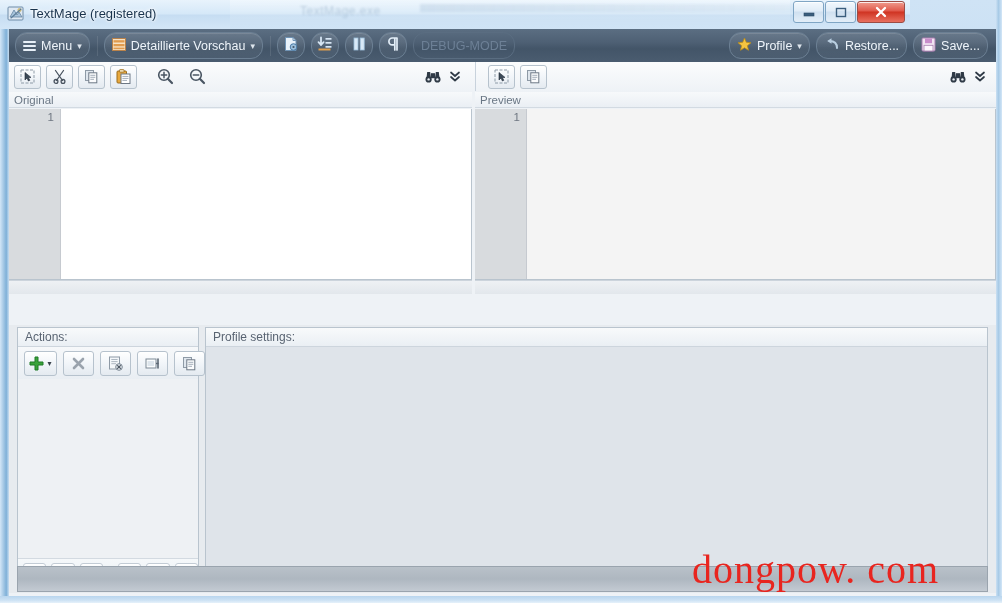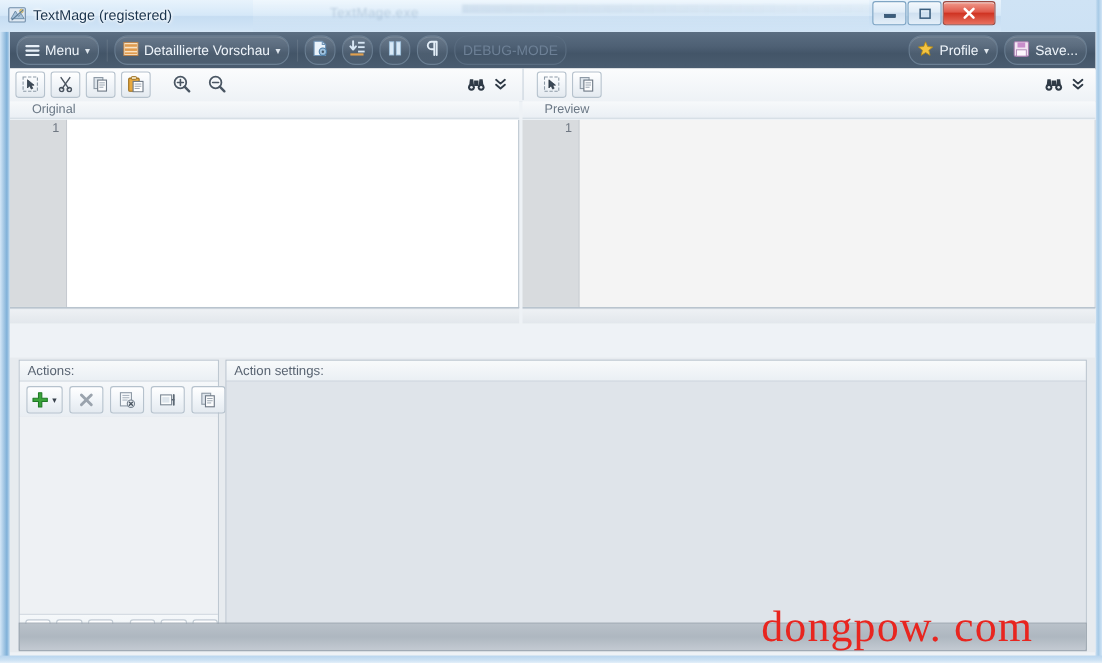--- a/index.html
+++ b/index.html
@@ -129,21 +129,21 @@
 
   
   .editors{position:absolute;left:0;top:63px;width:987px;height:202px;background:#eef2f6;}
   .pane{position:absolute;top:0;height:202px;}
   .pane-orig{left:0;width:463px;}
   .pane-prev{left:466px;width:521px;}
   .pane-hdr{
     position:absolute;left:0;top:0;right:0;height:16px;
     background:linear-gradient(to bottom,#f7f9fb,#eaeff4);
     border-bottom:1px solid #d2dae2;
-    color:#6a7785;font-size:11.5px;padding-left:20px;line-height:16px;
+    color:#6a7785;font-size:11.5px;padding-left:5px;line-height:16px;
     box-sizing:border-box;
   }
   .pane-body{
     position:absolute;left:0;top:17px;right:0;bottom:14px;
     border:1px solid #b9c4ce;border-top:none;border-left:none;
     box-sizing:border-box;display:flex;
   }
   .gutter{
     width:52px;background:#d8dbde;color:#6f7782;
     font-size:11.5px;text-align:right;padding:2px 6px 0 0;
@@ -378,20 +378,29 @@
       <div class="tbtn">
         <span>
           <svg width="15" height="15" viewBox="0 0 15 15">
             <path d="M7.5 1 L9.3 5.3 L14 5.7 L10.4 8.7 L11.5 13.3 L7.5 10.8 L3.5 13.3 L4.6 8.7 L1 5.7 L5.7 5.3 Z" fill="#f4c441" stroke="#b78c19" stroke-width=".8" stroke-linejoin="round"></path>
           </svg>
         </span>
         <span>Profile</span>
         <span class="chev">▾</span>
       </div>
 
+      <div class="tbtn">
+        <span>
+          <svg width="16" height="14" viewBox="0 0 16 14">
+            <path d="M13 11 C13 6 9.5 4 5.5 4" stroke="#b9cee0" stroke-width="2" fill="none" stroke-linecap="round"></path>
+            <path d="M7.5 1.2 L3.2 4 L7.5 6.8 Z" fill="#b9cee0"></path>
+          </svg>
+        </span>
+        <span>Restore...</span>
+      </div>
 
       <div class="tbtn" style="margin-right:8px;">
         <span>
           <svg width="15" height="15" viewBox="0 0 15 15">
             <rect x="1" y="1" width="13" height="13" rx="1" fill="#f2e4f2" stroke="#a97fb0" stroke-width="1"></rect>
             <rect x="4" y="1.6" width="7" height="4.6" fill="#c98dcb"></rect>
             <rect x="3" y="8.3" width="9" height="5.7" fill="#fdf7fd" stroke="#a97fb0" stroke-width=".8"></rect>
           </svg>
         </span>
         <span>Save...</span>
@@ -594,21 +603,21 @@
           </div>
           <div class="nbtn">
             <svg width="13" height="13" viewBox="0 0 13 13">
               <path d="M3 3 L9.8 9.8 M9.8 9.8 V5.4 M9.8 9.8 H5.4" stroke="#7e8b98" stroke-width="1.5" fill="none" stroke-linecap="round" stroke-linejoin="round"></path>
             </svg>
           </div>
         </div>
       </div>
 
       <div class="lp-right">
-        <div class="lp-hdr">Action settings:</div>
+        <div class="lp-hdr">Profile settings:</div>
         <div class="set-body"></div>
       </div>
     </div>
 
     <div class="statusbar"></div>
   </div>
 
   <div class="watermark">dongpow. com</div>
 
 </div>

